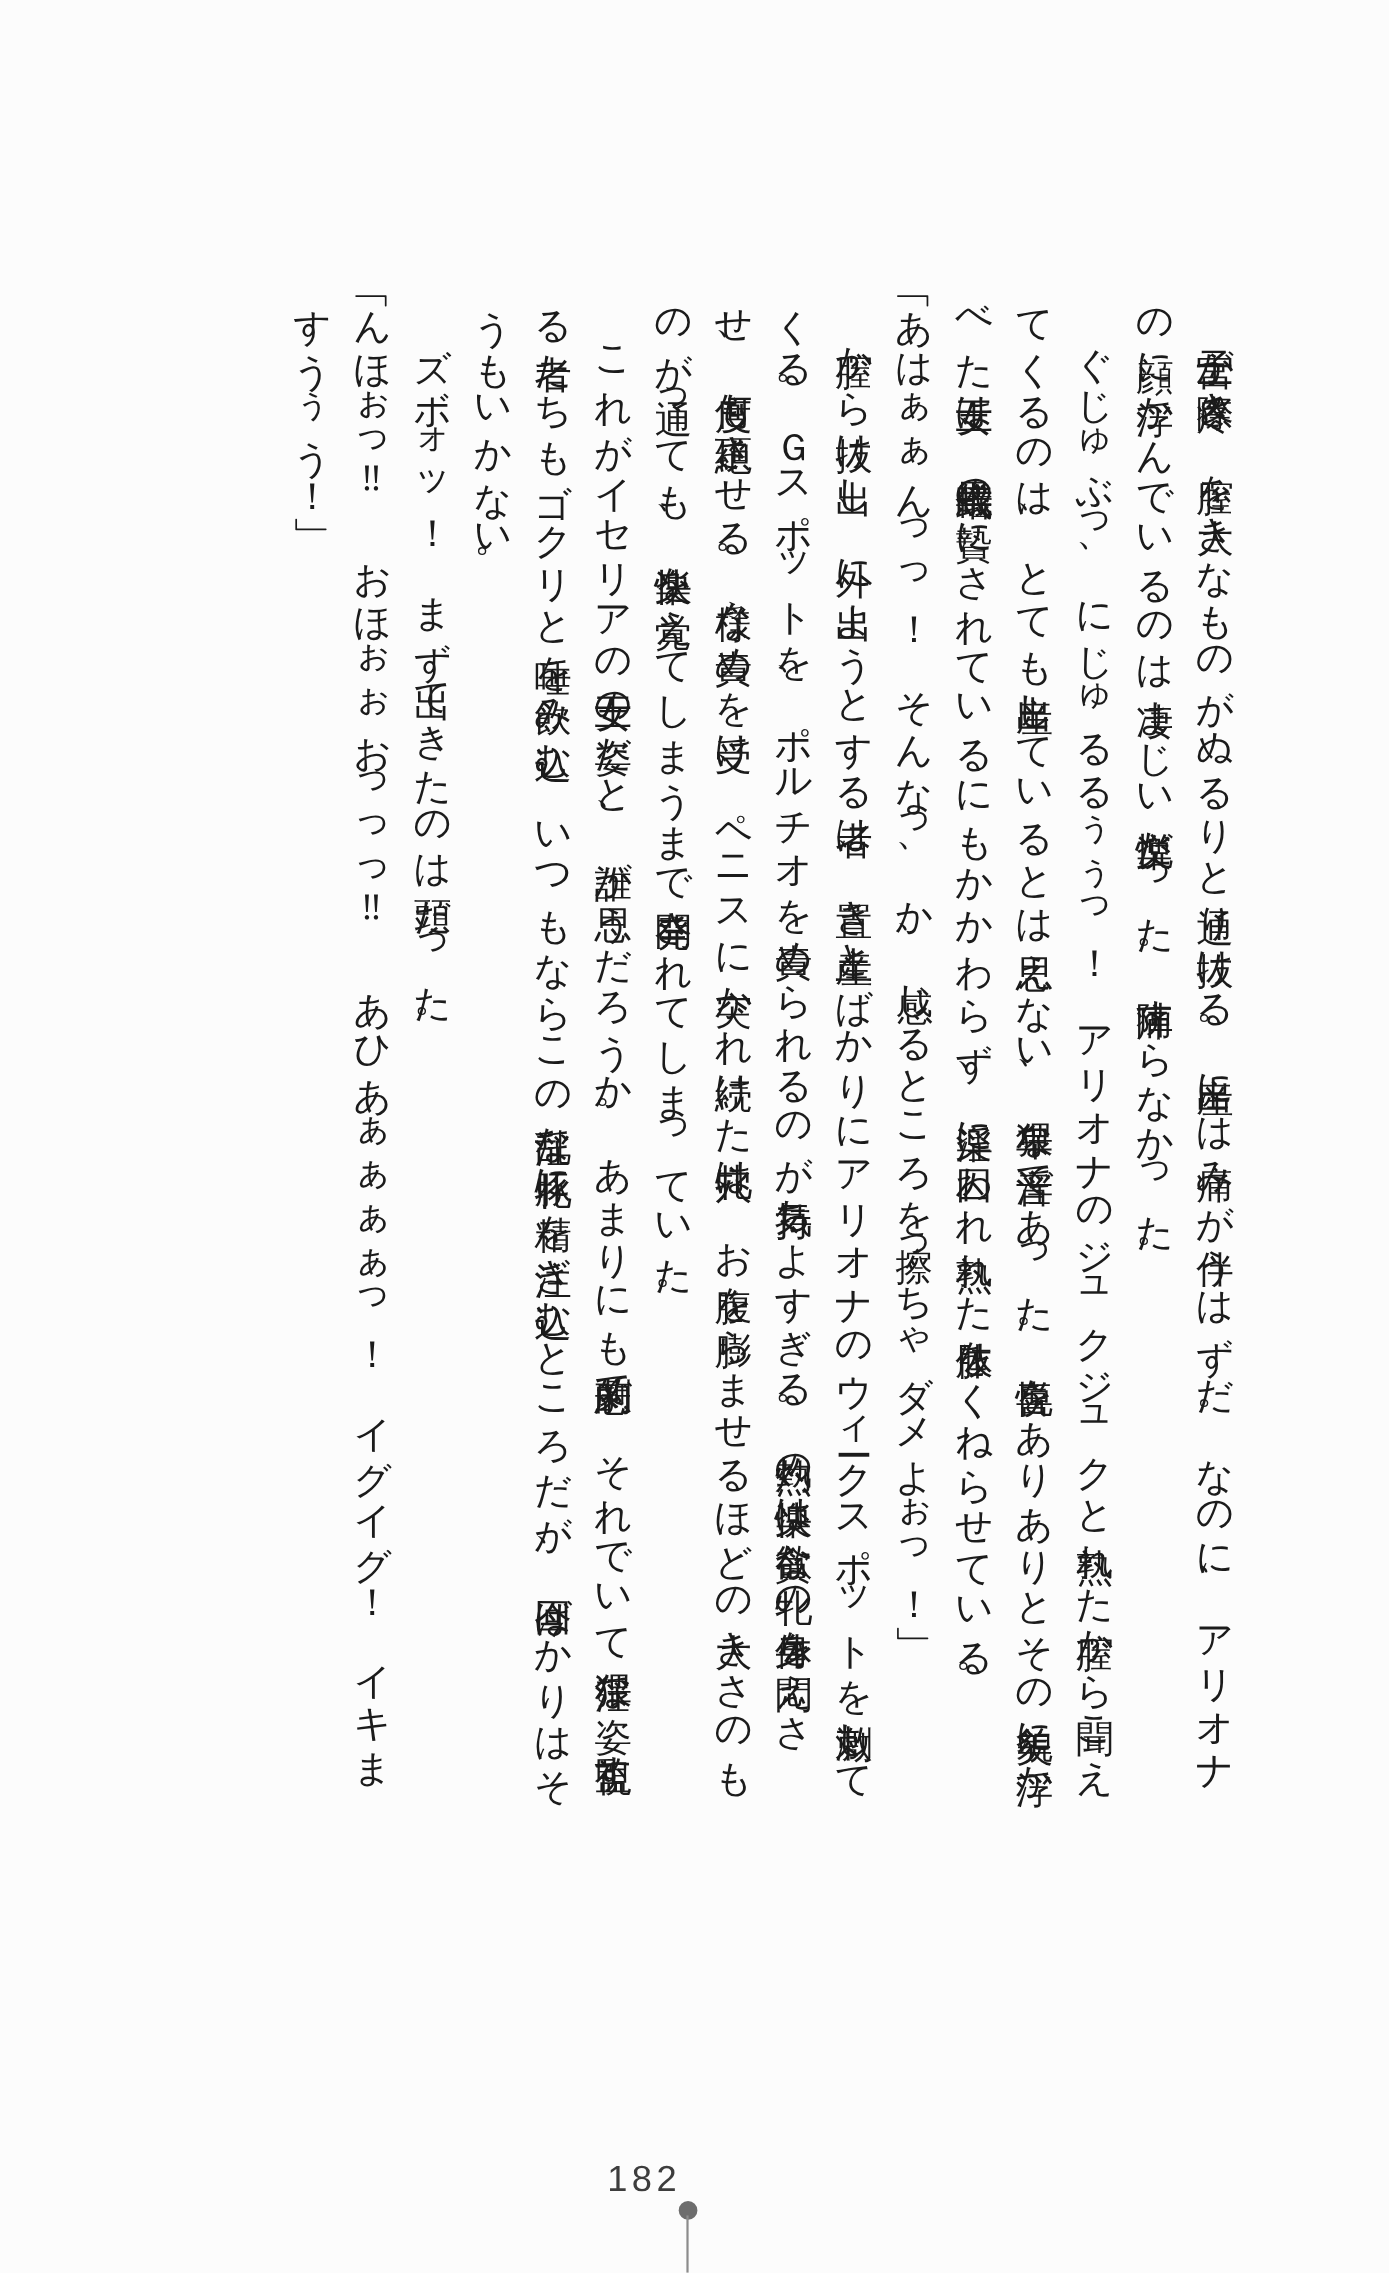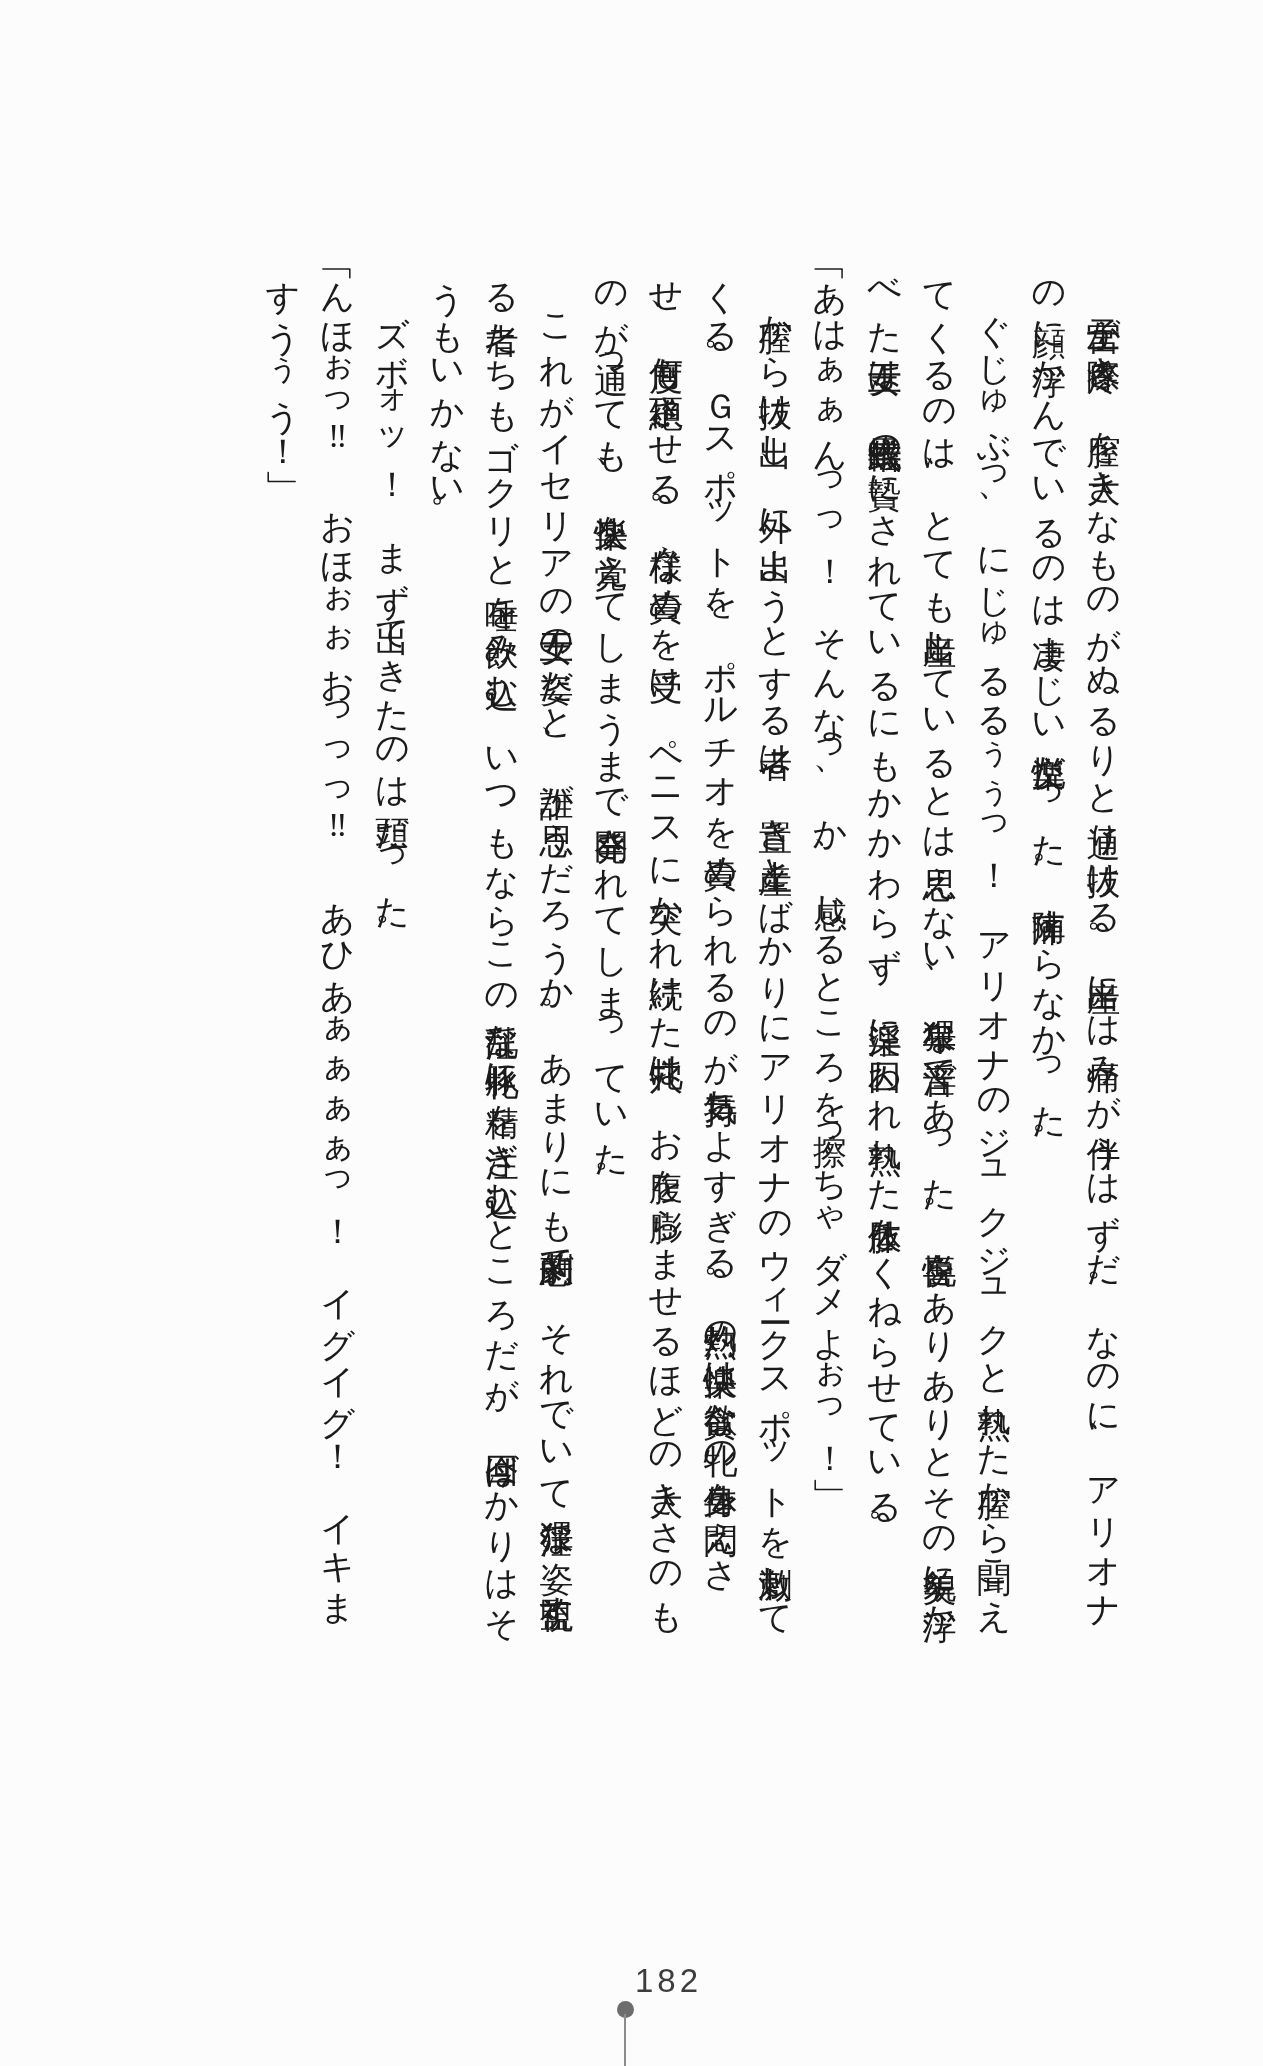--- a/index.html
+++ b/index.html
@@ -35,21 +35,21 @@
     text-indent: 0;
   }
   .para.indent {
     text-indent: 1em;
   }
   .page-number {
     position: absolute;
     top: 1962px;
     left: 552px;
     width: 150px;
-    text-align: right;
+    text-align: left;
     font-family: "Liberation Sans", "DejaVu Sans", sans-serif;
     font-weight: normal;
     font-size: 33px;
     letter-spacing: 4px;
     color: var(--page-number-color, #3d3d3d);
   }
   .marker-dot {
     position: absolute;
     left: 617px;
     top: 2001px;

